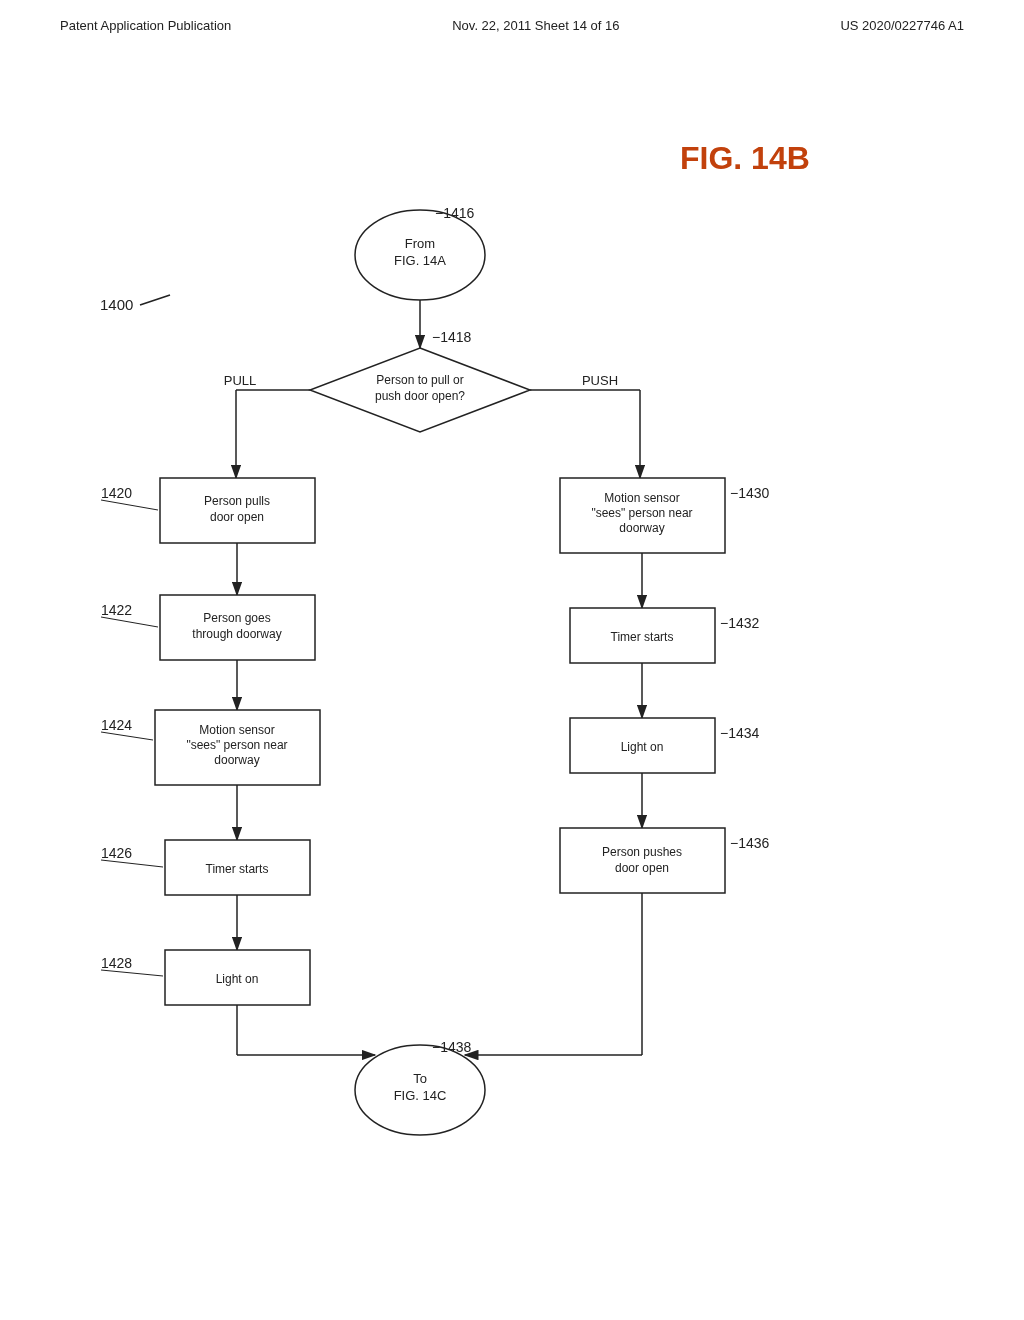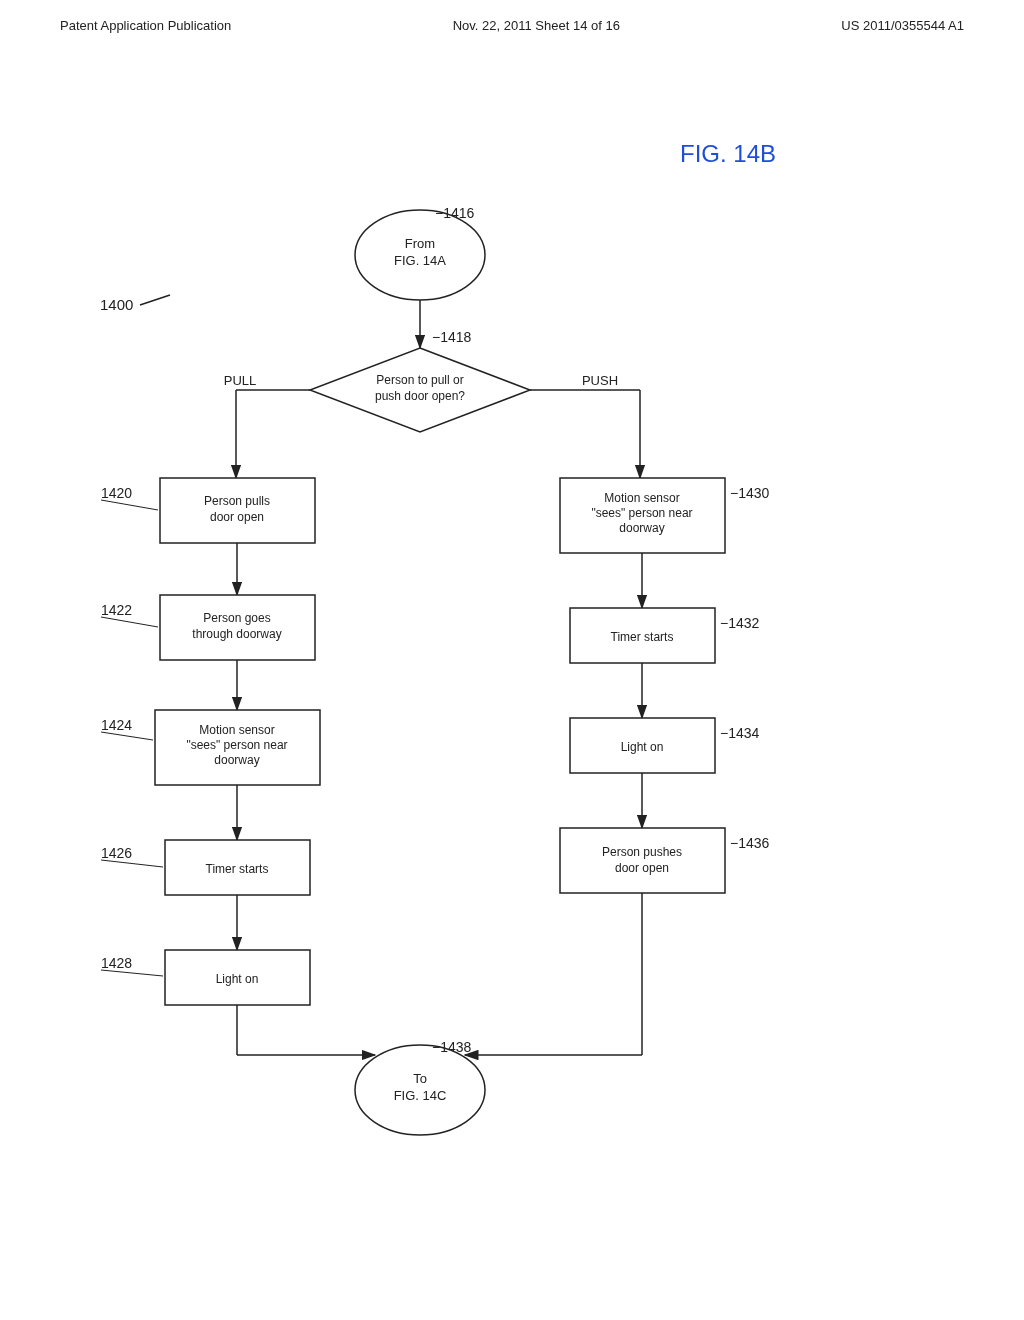--- a/index.html
+++ b/index.html
@@ -19,23 +19,23 @@
     }
     .header {
       display: flex;
       justify-content: space-between;
       padding: 18px 60px 0 60px;
       font-size: 13px;
       color: #222;
     }
     .fig-label {
       position: absolute;
-      font-size: 24px;
-      font-weight: normal;
-      color: #1d4ed8;
+      font-size: 32px;
+      font-weight: bold;
+      color: #c2410c;
     }
     .diagram {
       position: absolute;
       top: 80px;
       left: 0;
       width: 1024px;
       height: 1240px;
     }
     svg {
       position: absolute;
@@ -45,21 +45,21 @@
     }
   </style>
 </head>
 <body>
 
 <div class="page">
 
   <div class="header">
     <span>Patent Application Publication</span>
     <span>Nov. 22, 2011   Sheet 14 of 16</span>
-    <span>US 2011/0355544 A1</span>
+    <span>US 2020/0227746 A1</span>
   </div>
 
   <div class="fig-label" style="top:140px; left:680px;">FIG. 14B</div>
 
   <div class="diagram">
     <svg viewBox="0 0 1024 1240" xmlns="http://www.w3.org/2000/svg">
       <defs>
         <marker id="arrowhead" markerWidth="10" markerHeight="7" refX="9" refY="3.5" orient="auto">
           <polygon points="0 0, 10 3.5, 0 7" fill="#222"></polygon>
         </marker>

